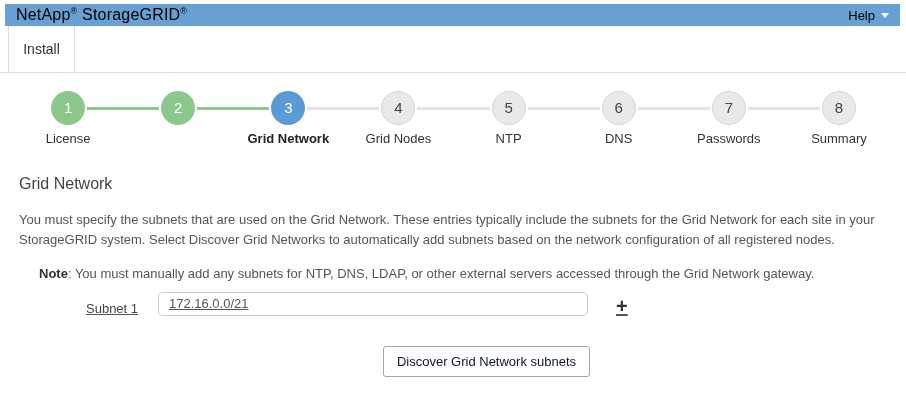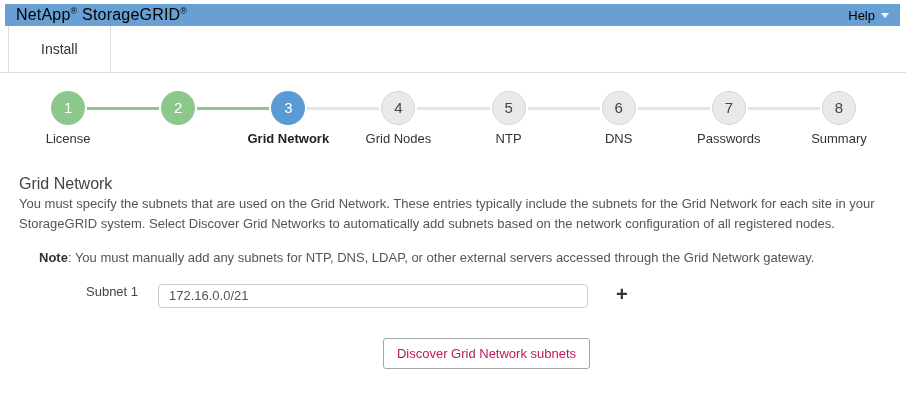--- a/index.html
+++ b/index.html
@@ -29,21 +29,21 @@
   }
 
   
   .tabbar {
     height: 47px;
     border-bottom: 1px solid var(--border_light, #ddd);
     display: flex; align-items: stretch;
     margin-left: -5px; margin-right: -6px; padding-left: 8px;
   }
   .tab {
-    min-width: 67px; padding: 0 32px;
+    min-width: 67px; padding: 0 14px;
     display: flex; align-items: center; justify-content: center;
     border-left: 1px solid var(--border_light, #ddd);
     border-right: 1px solid var(--border_light, #ddd);
     font-size: 14px; color: #333; background: #fff; cursor: pointer;
   }
 
   
   .steps { display: flex; margin: 18px 6px 0 8px; }
   .step { flex: 1; position: relative; text-align: center; }
   .step + .step::before {
@@ -66,43 +66,43 @@
   }
   .step-label { margin-top: 6px; font-size: 13px; color: #333; }
   .step.active .step-label { font-weight: bold; color: #222; }
 
   
   .content { padding: 0 14px; }
   h2 {
     margin: 29px 0 0; font-size: 16px; font-weight: 400;
     color: var(--text_dark, #444);
   }
-  .desc { margin: 1px 0 0; font-size: 13px; line-height: 1.55; color: var(--text_body, #555); }
+  .desc { margin: 17px 0 0; font-size: 13px; line-height: 1.55; color: var(--text_body, #555); }
   .note { margin: 14px 0 0; font-size: 13px; line-height: 1.5; color: var(--text_body, #555); }
   .note strong { color: #333; padding-left: 20px; }
 
-  .subnet-row { display: flex; align-items: flex-start; margin: 16px 0 0 67px; }
+  .subnet-row { display: flex; align-items: flex-end; margin: 8px 0 0 67px; text-decoration: underline; }
   .subnet-label { font-size: 13px; color: var(--text_dark, #444); width: 56px; }
   .subnet-input {
     margin-left: 16px; width: 430px; height: 24px;
     border: 1px solid #ccc; border-radius: 4px;
     padding: 0 10px; font-size: 13px; color: #555;
     font-family: "Liberation Sans", "DejaVu Sans", sans-serif;
     outline: none;
   }
   .plus {
     margin-left: 28px; font-size: 20px; font-weight: 700;
     color: #333; cursor: pointer; line-height: 1;
   }
 
   .discover-row { margin-top: 30px; display: flex; justify-content: center; }
   .discover-btn {
     margin-left: 68px;
     background: #fff; border: 1px solid #a6a6a6; border-radius: 3px;
-    padding: 7px 13px; font-size: 13px; color: #be185d; cursor: pointer;
+    padding: 7px 13px; font-size: 13px; color: #0f172a; cursor: pointer;
     font-family: "Liberation Sans", "DejaVu Sans", sans-serif;
   }
 </style>
 </head>
 <body>
 
 <div class="page">
 
   <header class="topbar">
     <div class="brand">

